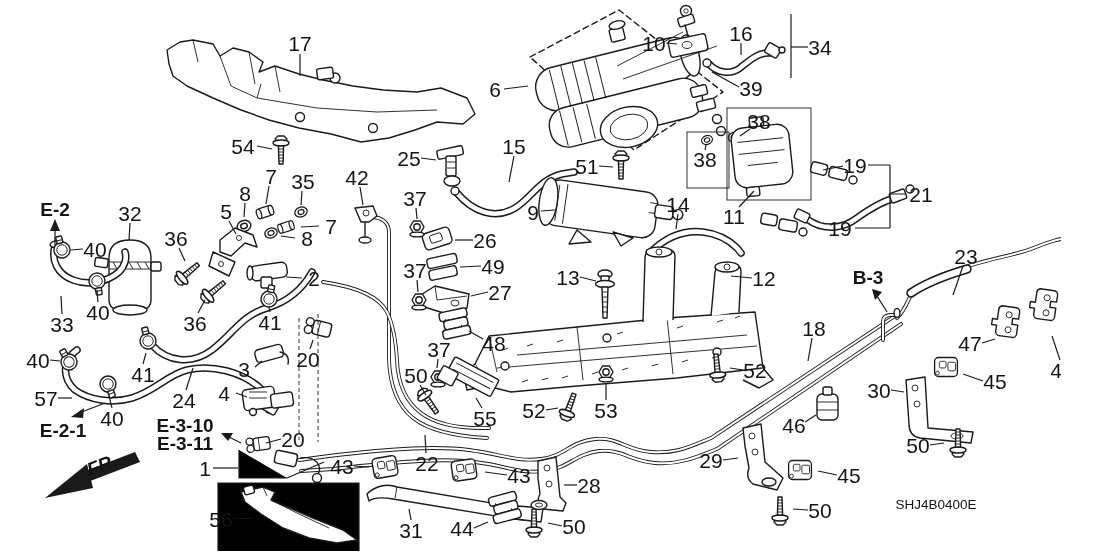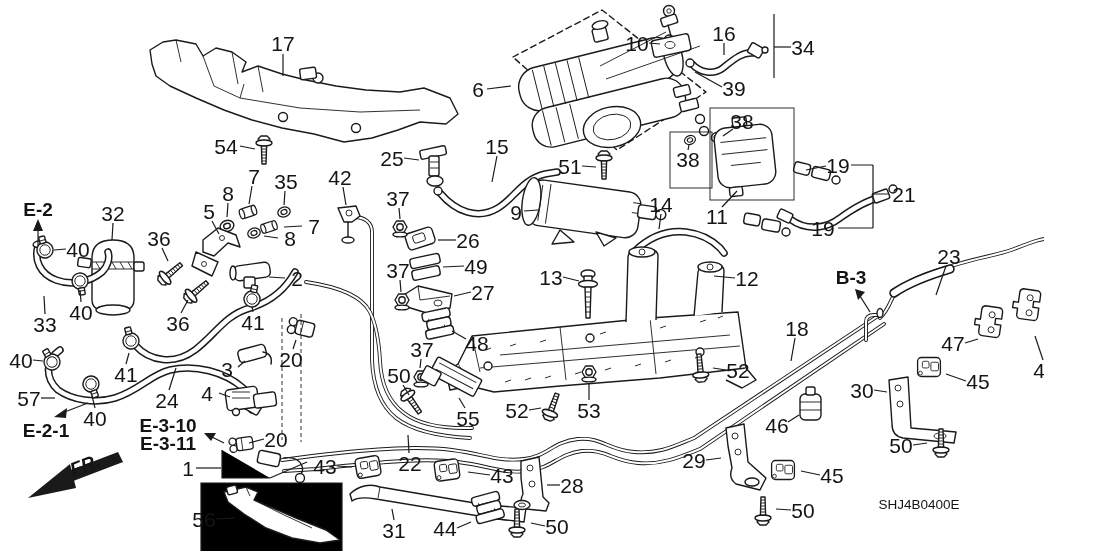--- a/index.html
+++ b/index.html
@@ -1,17 +1,17 @@
 <!DOCTYPE html>
 <html><head>
 <meta charset="utf-8">
 <style>
   html,body{margin:0;padding:0;background:#fff;}
   .stage{position:relative;width:1044px;height:553px;background:#fff;overflow:hidden;
-         font-family:"Liberation Sans",sans-serif;}
+         font-family:"Liberation Sans",sans-serif;padding-left:17px;}
   svg{display:block}
   .ln{stroke:#1a1a1a;stroke-width:1.4;fill:none;stroke-linejoin:round;stroke-linecap:round}
   .fw{stroke:#1a1a1a;stroke-width:1.4;fill:#fff;stroke-linejoin:round}
   .thin{stroke:#1a1a1a;stroke-width:.9;fill:none}
   .dash{stroke-dasharray:6 4}
   .dash2{stroke-dasharray:4 3}
   .tube{stroke:#1a1a1a;stroke-width:7.6;fill:none;stroke-linecap:round}
   .tube-in{stroke:#fff;stroke-width:4.6;fill:none;stroke-linecap:round}
   .pipe{stroke:#1a1a1a;stroke-width:3.8;fill:none;stroke-linecap:round}
   .pipe-in{stroke:#fff;stroke-width:2;fill:none;stroke-linecap:round}

